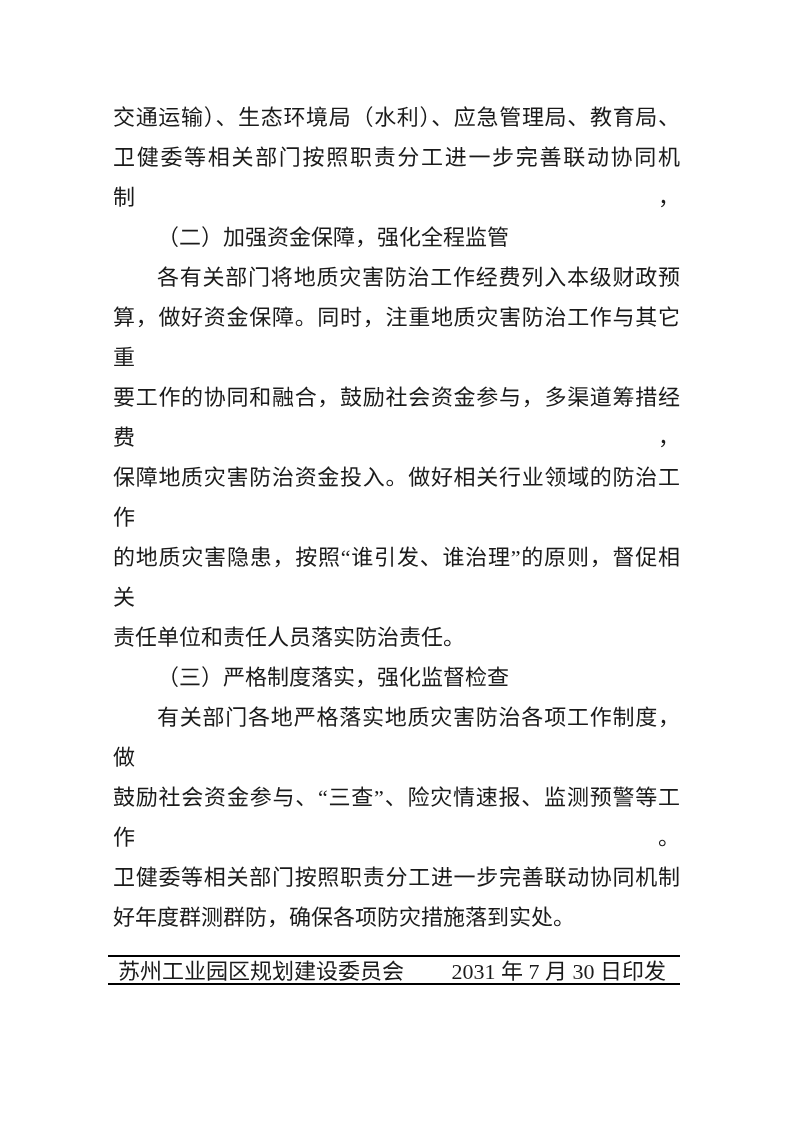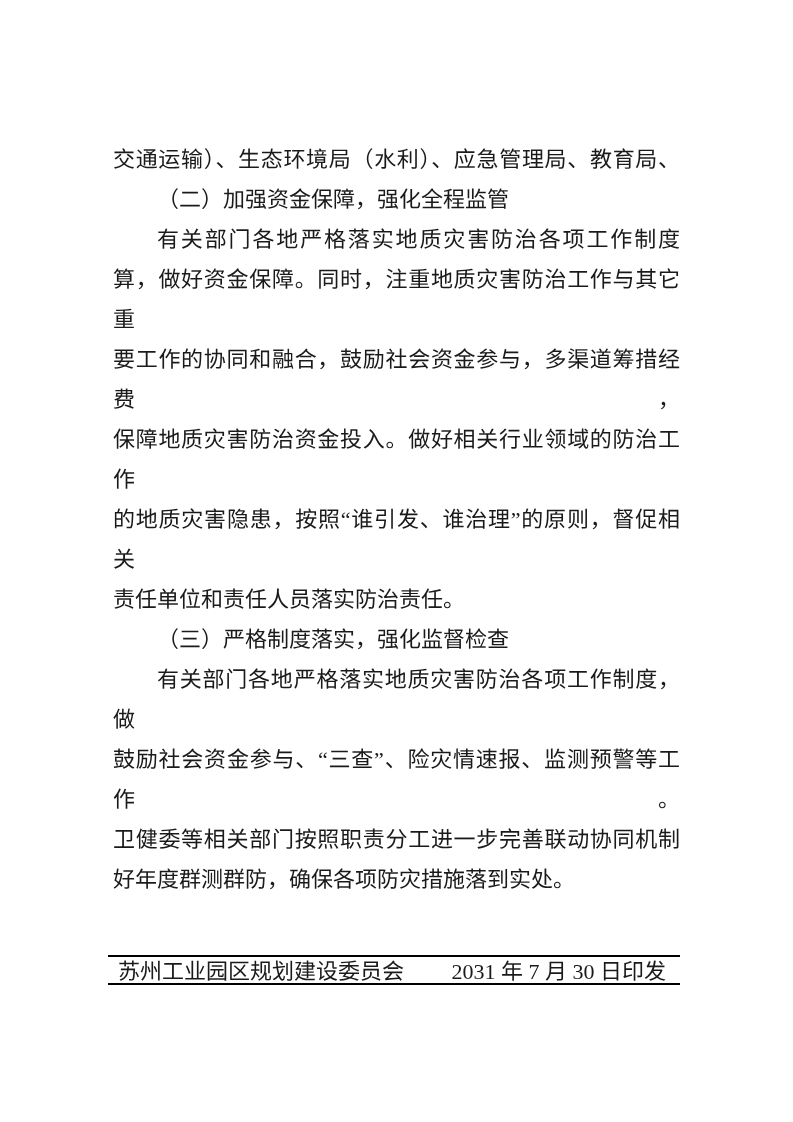--- a/index.html
+++ b/index.html
@@ -17,21 +17,20 @@
     inset: 0;
     background: #ffffff;
   }
   .doc-body {
     position: absolute;
     left: 113px;
     top: 98px;
     width: 567px;
     font-size: 22px;
     line-height: 40px;
-    margin-top: 42px;
   }
   .line {
     text-align: justify;
     text-align-last: left;
   }
   .line--fill {
     text-align-last: justify;
   }
   .line--indent-fill {
     text-indent: 44px;
@@ -63,22 +62,23 @@
   .footer-date  { white-space: nowrap; }
 </style>
 </head>
 <body>
 
 <div class="page">
 
   <div class="doc-body">
 
   <div class="line line--fill">交通运输）、生态环境局（水利）、应急管理局、教育局、</div>
+      <div class="line line--fill">卫健委等相关部门按照职责分工进一步完善联动协同机制，</div>
       <div class="line line--heading">（二）加强资金保障，强化全程监管</div>
-      <div class="line line--indent-fill">有关部门各地严格落实地质灾害防治各项工作制度</div>
+      <div class="line line--indent-fill">各有关部门将地质灾害防治工作经费列入本级财政预</div>
       <div class="line line--fill">算，做好资金保障。同时，注重地质灾害防治工作与其它重</div>
       <div class="line line--fill">要工作的协同和融合，鼓励社会资金参与，多渠道筹措经费，</div>
       <div class="line line--fill">保障地质灾害防治资金投入。做好相关行业领域的防治工作</div>
       <div class="line line--fill">的地质灾害隐患，按照“谁引发、谁治理”的原则，督促相关</div>
       <div class="line line--plain">责任单位和责任人员落实防治责任。</div>
       <div class="line line--heading">（三）严格制度落实，强化监督检查</div>
       <div class="line line--indent-fill">有关部门各地严格落实地质灾害防治各项工作制度，做</div>
       <div class="line line--fill">鼓励社会资金参与、“三查”、险灾情速报、监测预警等工作。</div>
       <div class="line line--fill">卫健委等相关部门按照职责分工进一步完善联动协同机制</div>
       <div class="line line--plain">好年度群测群防，确保各项防灾措施落到实处。</div>

